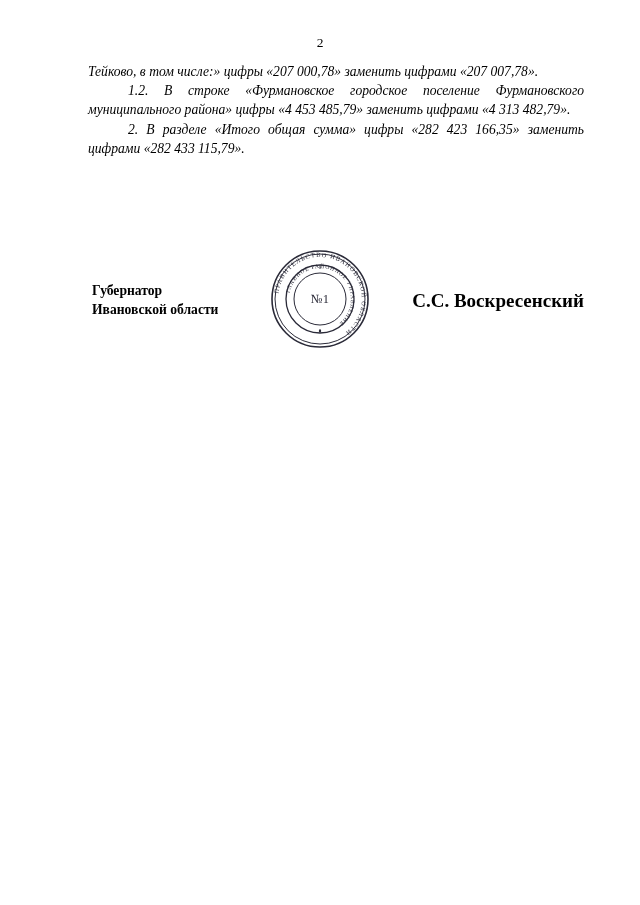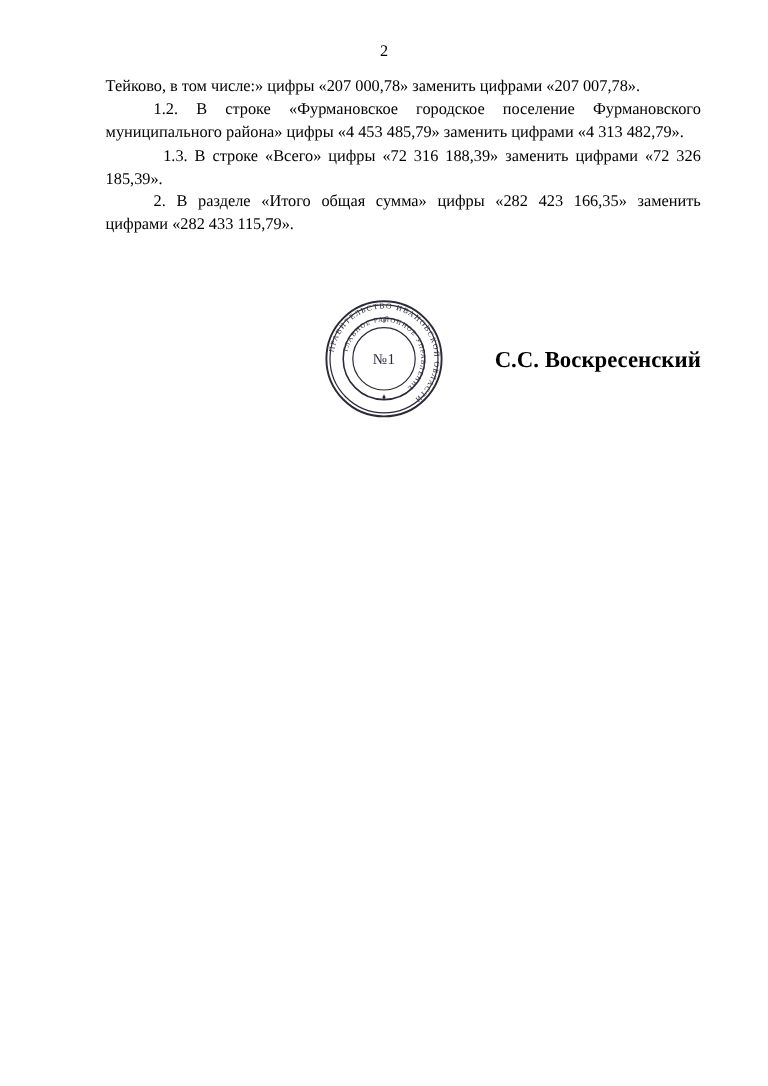--- a/index.html
+++ b/index.html
@@ -30,20 +30,21 @@
     width: 640px;
     text-align: center;
     font-size: 13.5px;
     line-height: 1;
   }
   .body-text {
     position: absolute;
     left: 88px;
     top: 62px;
     width: 496px;
+    font-style: italic;
   }
   .para {
     font-size: 13.6px;
     line-height: 19.2px;
     text-align: justify;
     text-justify: inter-word;
     margin: 0;
     text-indent: 0;
   }
   .para.indent1 {
@@ -97,24 +98,27 @@
 </head>
 <body>
 
 <div class="page">
 
   <div class="page-number">2</div>
 
   <div class="body-text">
     <p class="para">Тейково, в том числе:» цифры «207 000,78» заменить цифрами «207 007,78».</p>
     <p class="para indent1">1.2. В строке «Фурмановское городское поселение Фурмановского муниципального района» цифры «4 453 485,79» заменить цифрами «4 313 482,79».</p>
-    <p class="para indent2">1.3. В строке «Всего» цифры «72 316 188,39» заменить цифрами «72 326 185,39».</p>
     <p class="para indent1">2. В разделе «Итого общая сумма» цифры «282 423 166,35» заменить цифрами «282 433 115,79».</p>
   </div>
 
+  <div class="signature-block">
+    <div>Губернатор</div>
+    <div>Ивановской области</div>
+  </div>
 
   <div class="signature-name">С.С. Воскресенский</div>
 
   <div class="stamp">
     <svg width="106" height="106" viewBox="0 0 106 106" xmlns="http://www.w3.org/2000/svg">
       <defs>
         <path id="outerArc" d="M 53,53 m -42,0 a 42,42 0 1,1 84,0 a 42,42 0 1,1 -84,0" fill="none"></path>
         <path id="innerArc" d="M 53,53 m -31,0 a 31,31 0 1,1 62,0 a 31,31 0 1,1 -62,0" fill="none"></path>
       </defs>
       <circle cx="53" cy="53" r="48" fill="none" stroke="#2a2a38" stroke-width="1.6"></circle>

